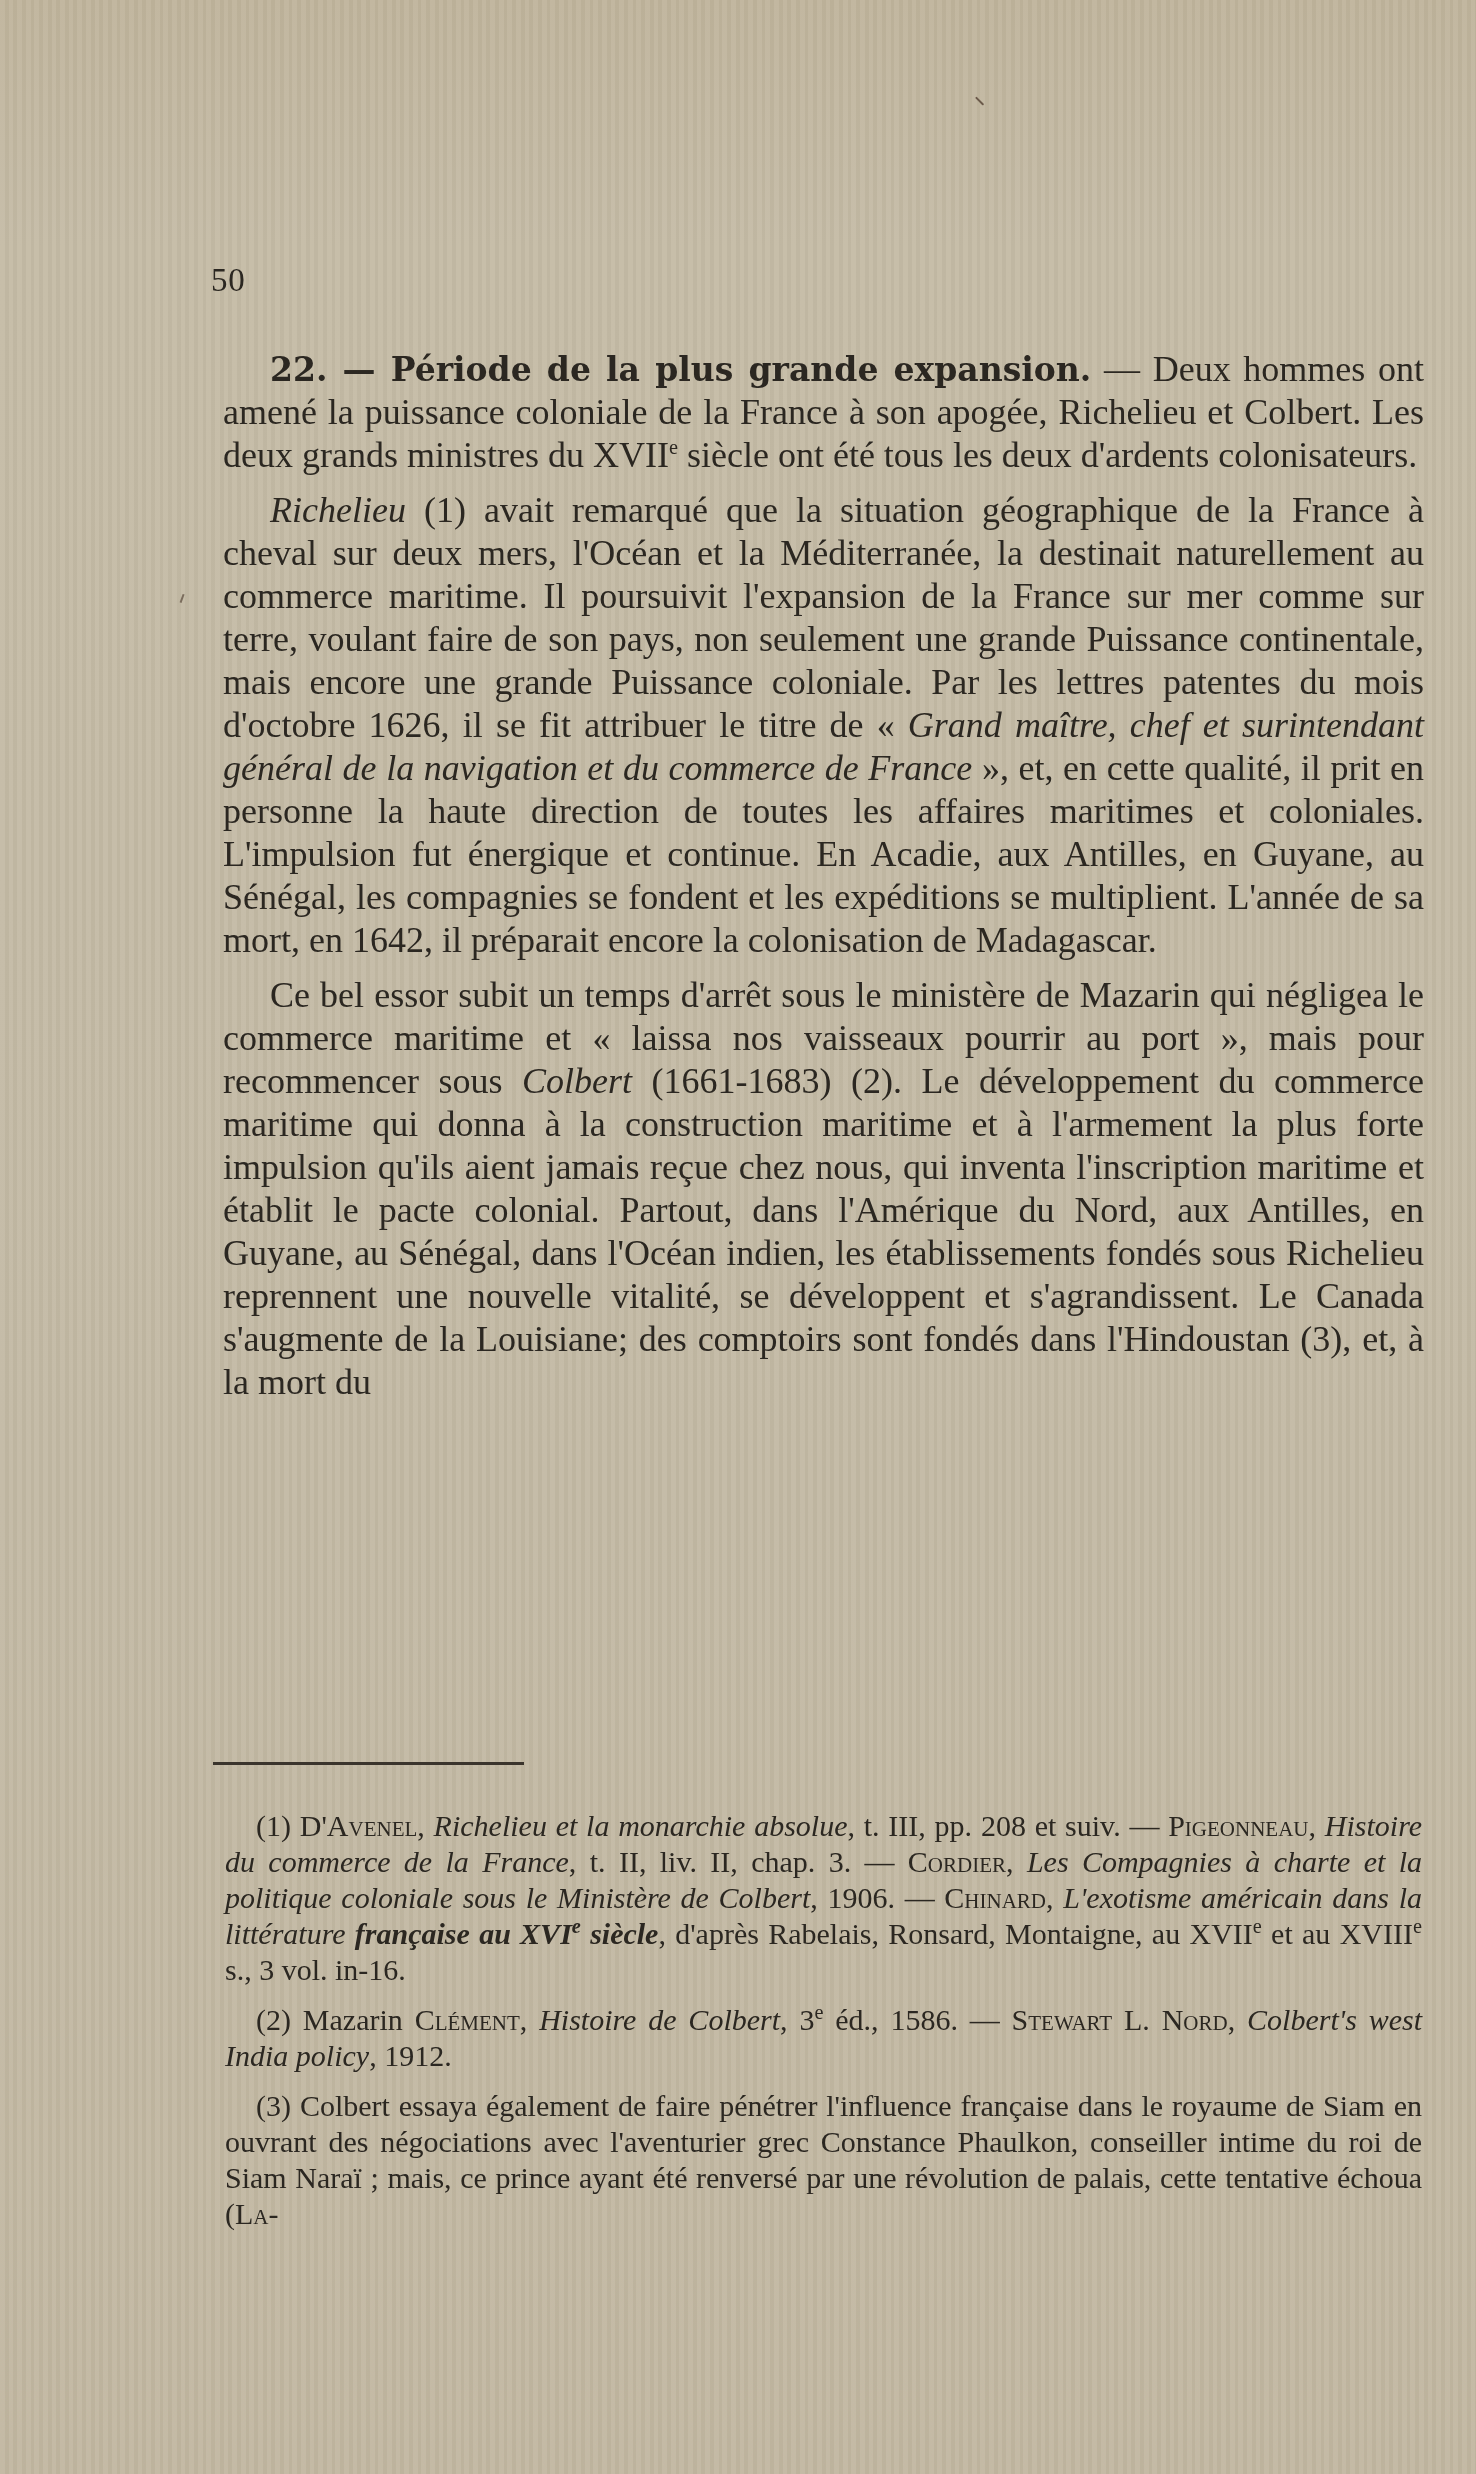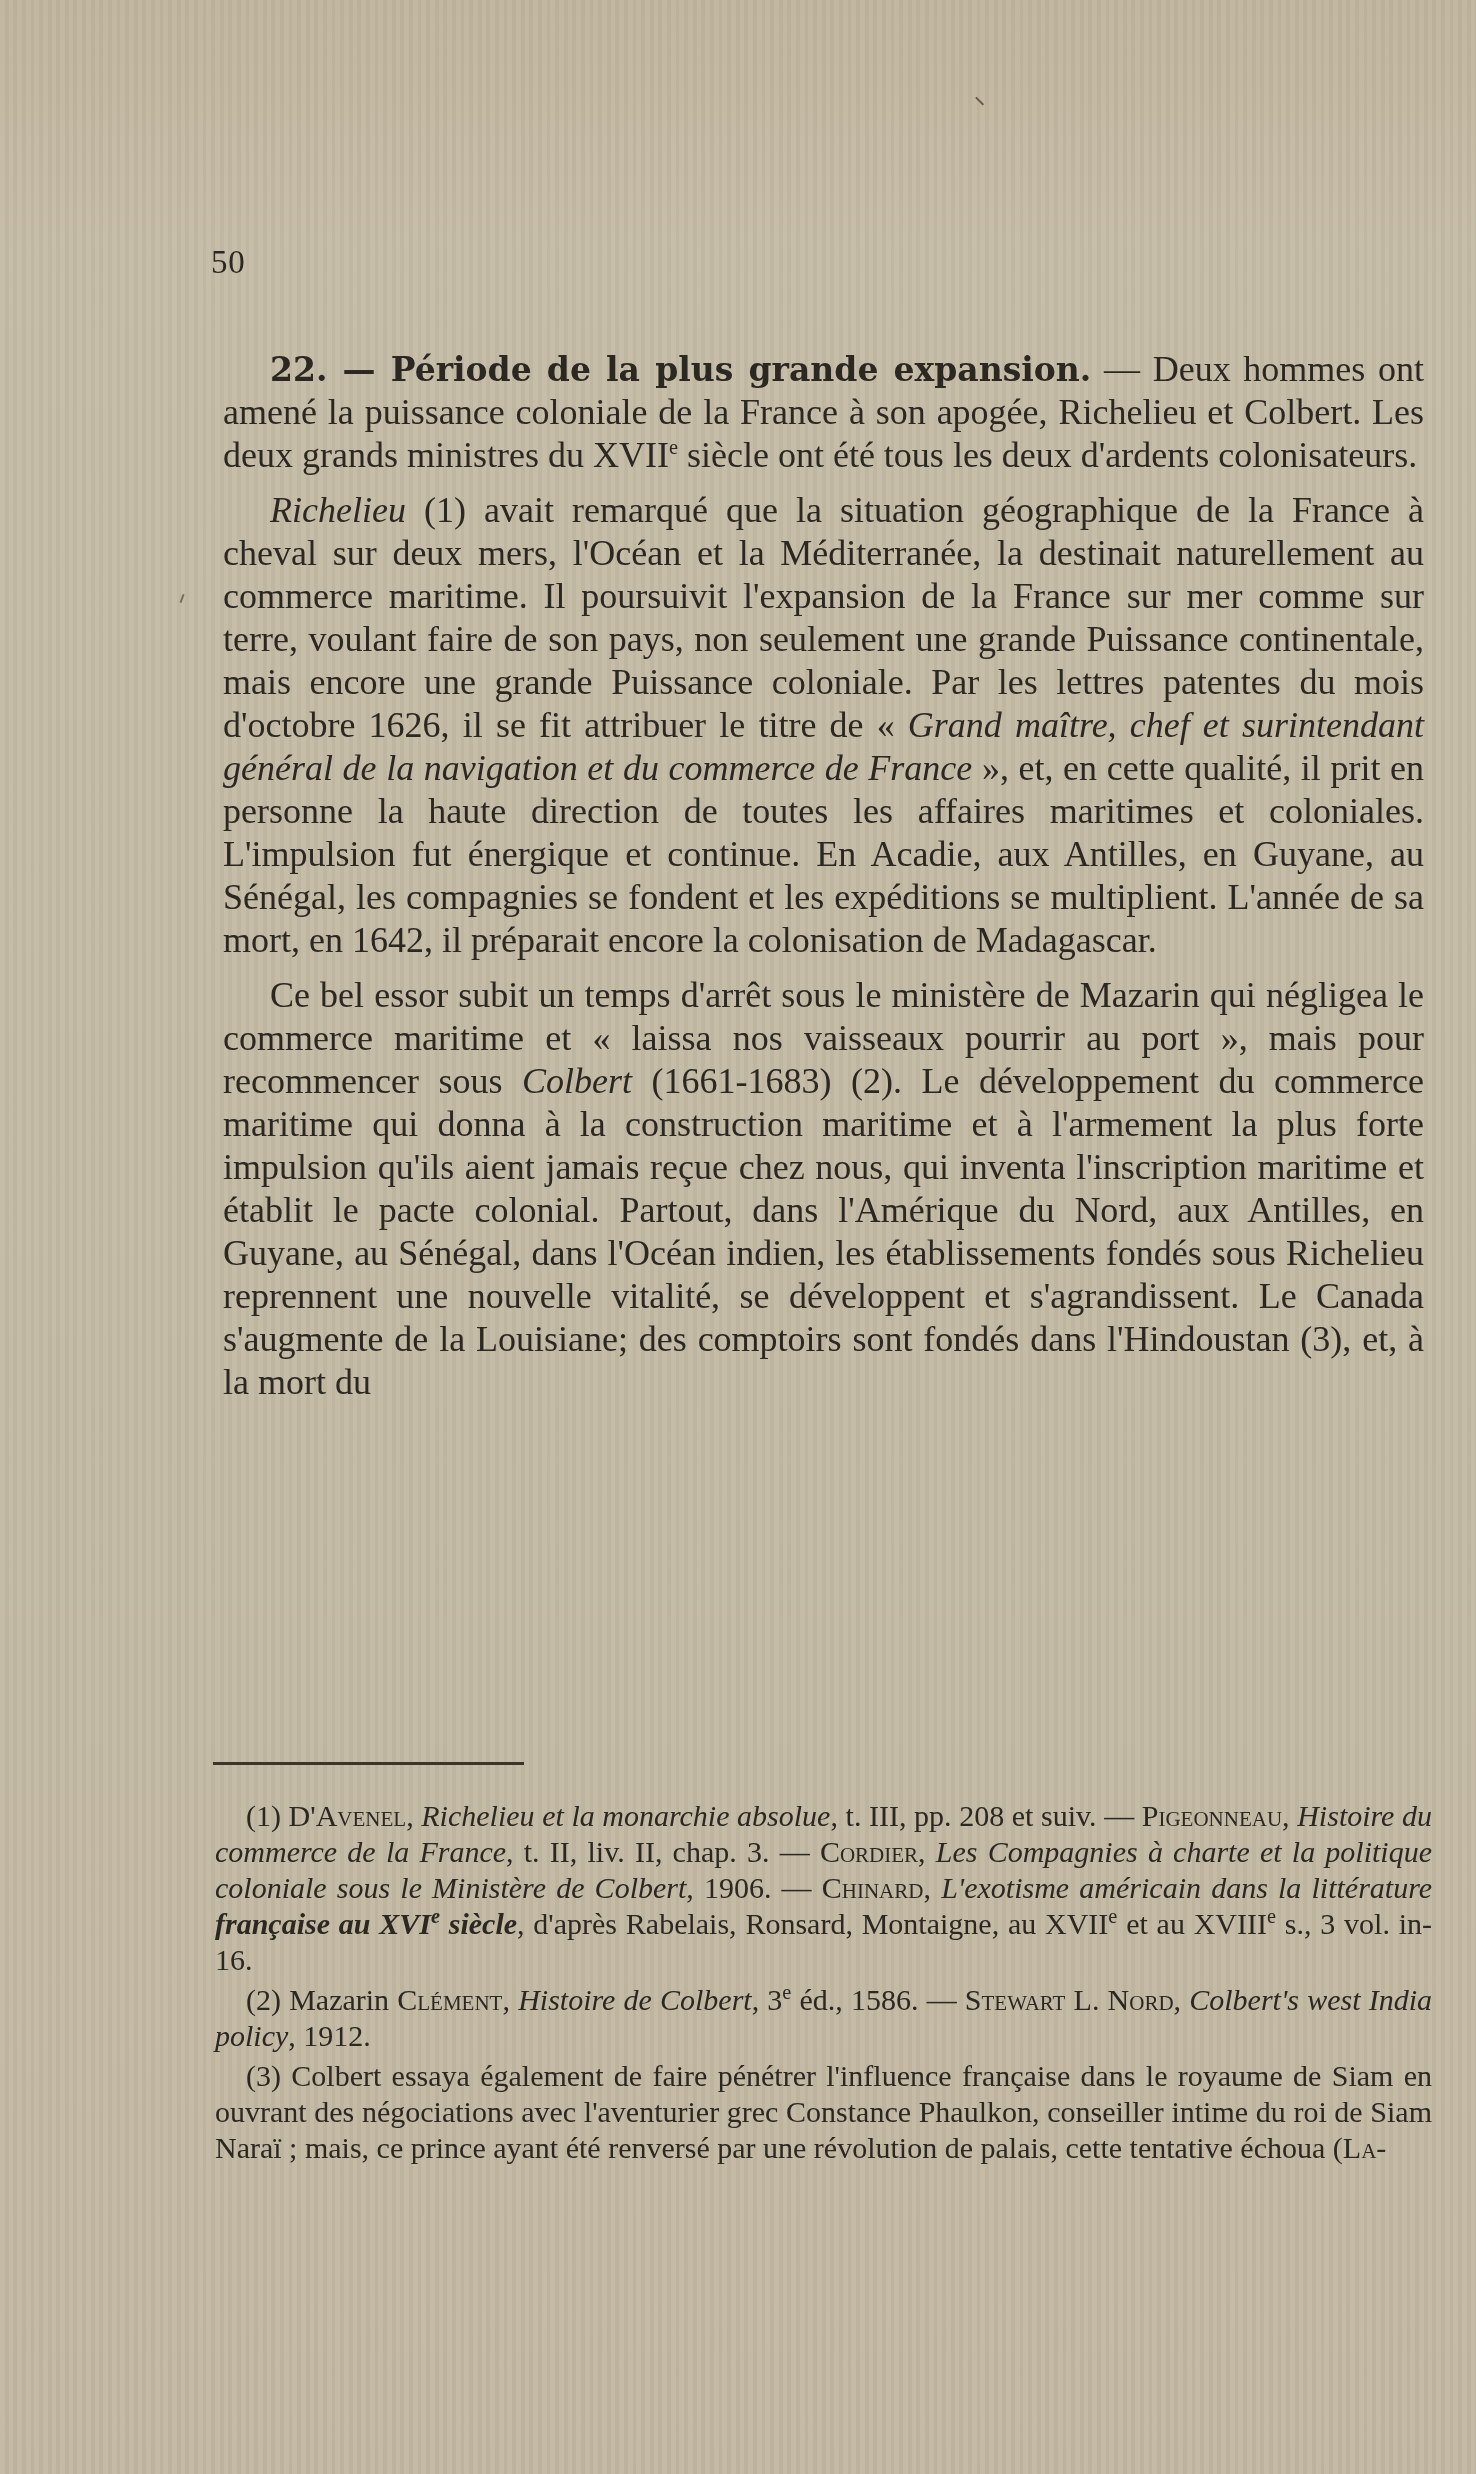--- a/index.html
+++ b/index.html
@@ -27,21 +27,21 @@
       top: 100px;
       width: 11px;
       height: 2.3px;
       background: #6b5a4a;
       transform: rotate(45deg);
       border-radius: 1.6px;
     }
     .running-head {
       position: absolute;
       left: 0;
-      top: 244px;
+      top: 262px;
       width: 1205px;
       height: 47px;
       font-size: 33px;
       letter-spacing: 0.8px;
       text-decoration: underline;
     }
     .running-head .pagenum {
       position: absolute;
       left: 0;
       top: 0;
@@ -93,21 +93,21 @@
     .footnotes {
       position: absolute;
       left: 0;
       top: 1794px;
       width: 1225px;
       font-size: 30px;
       line-height: 36px;
       text-align: justify;
     }
     .footnotes p {
-      margin: 4px;
+      margin: 14px;
       text-indent: 31px;
     }
     .footnotes .bold-it {
       font-style: italic;
       font-weight: bold;
     }
     .left-mark {
       position: absolute;
       left: 181px;
       top: 594px;

